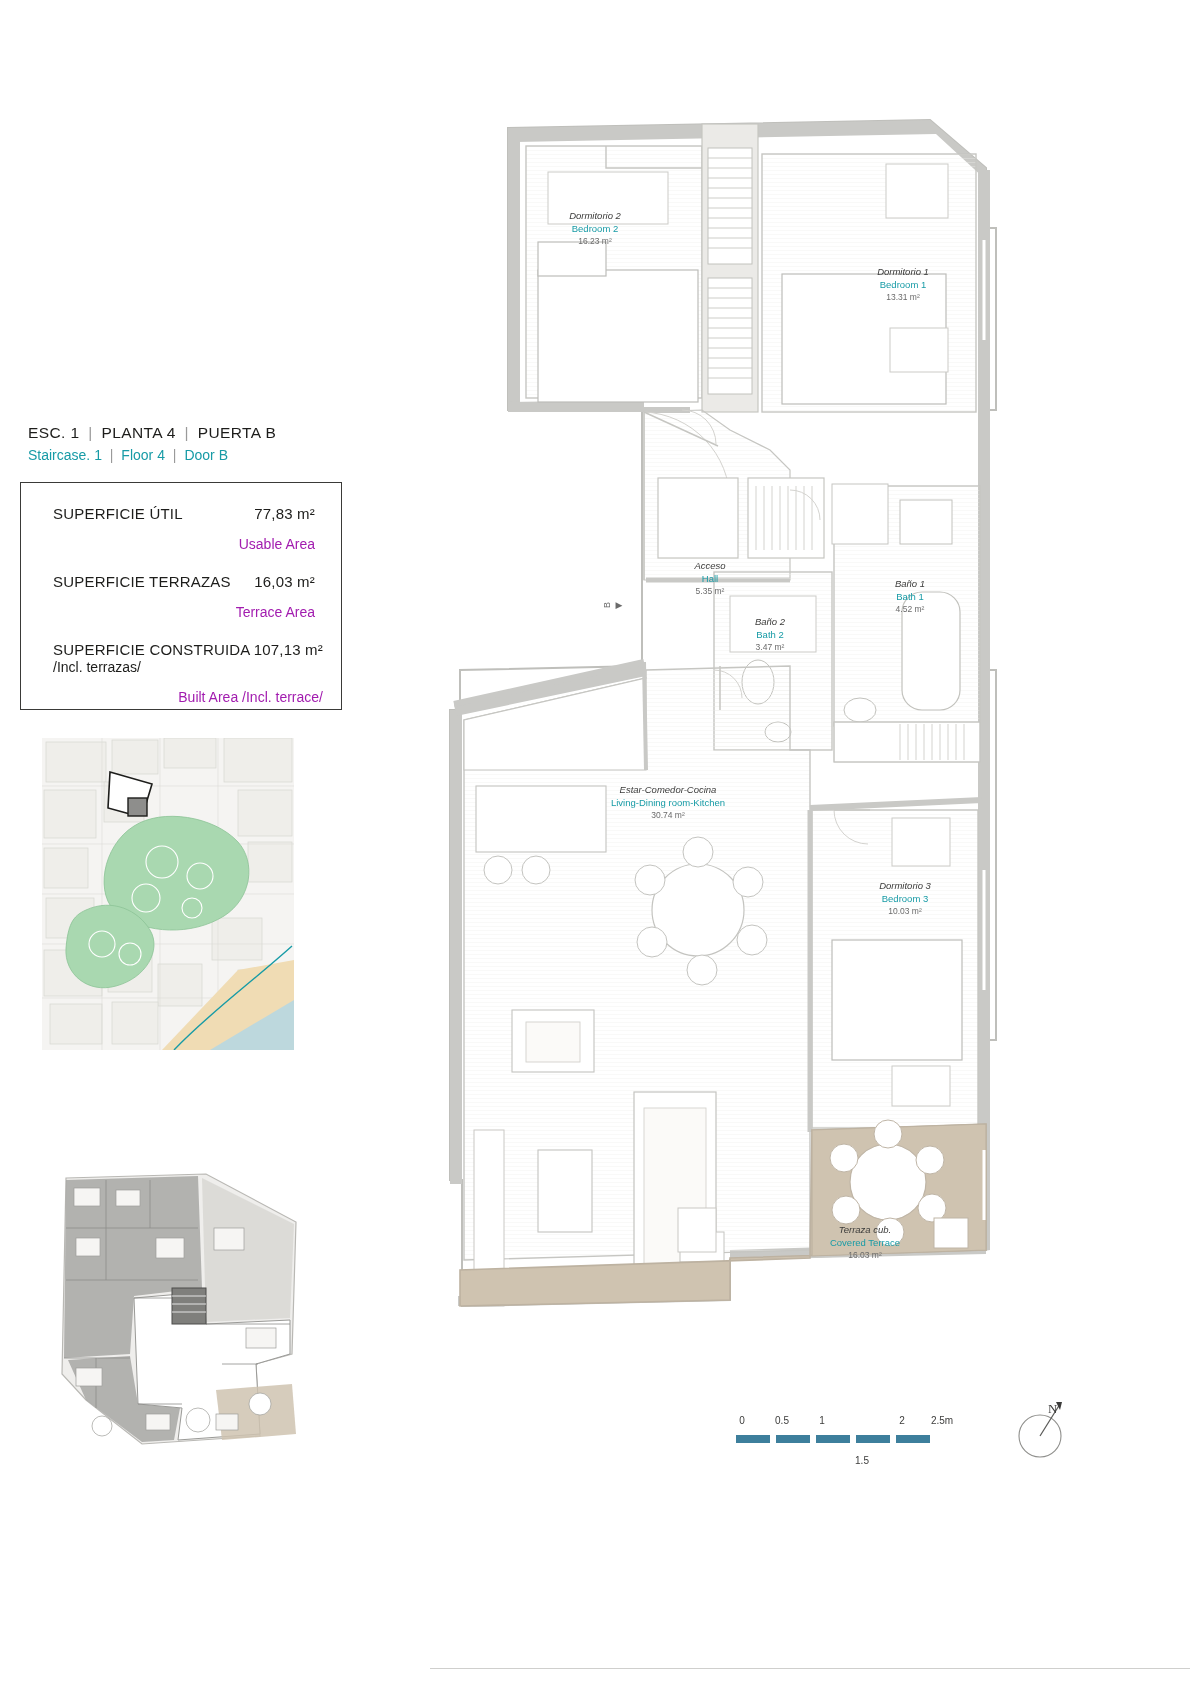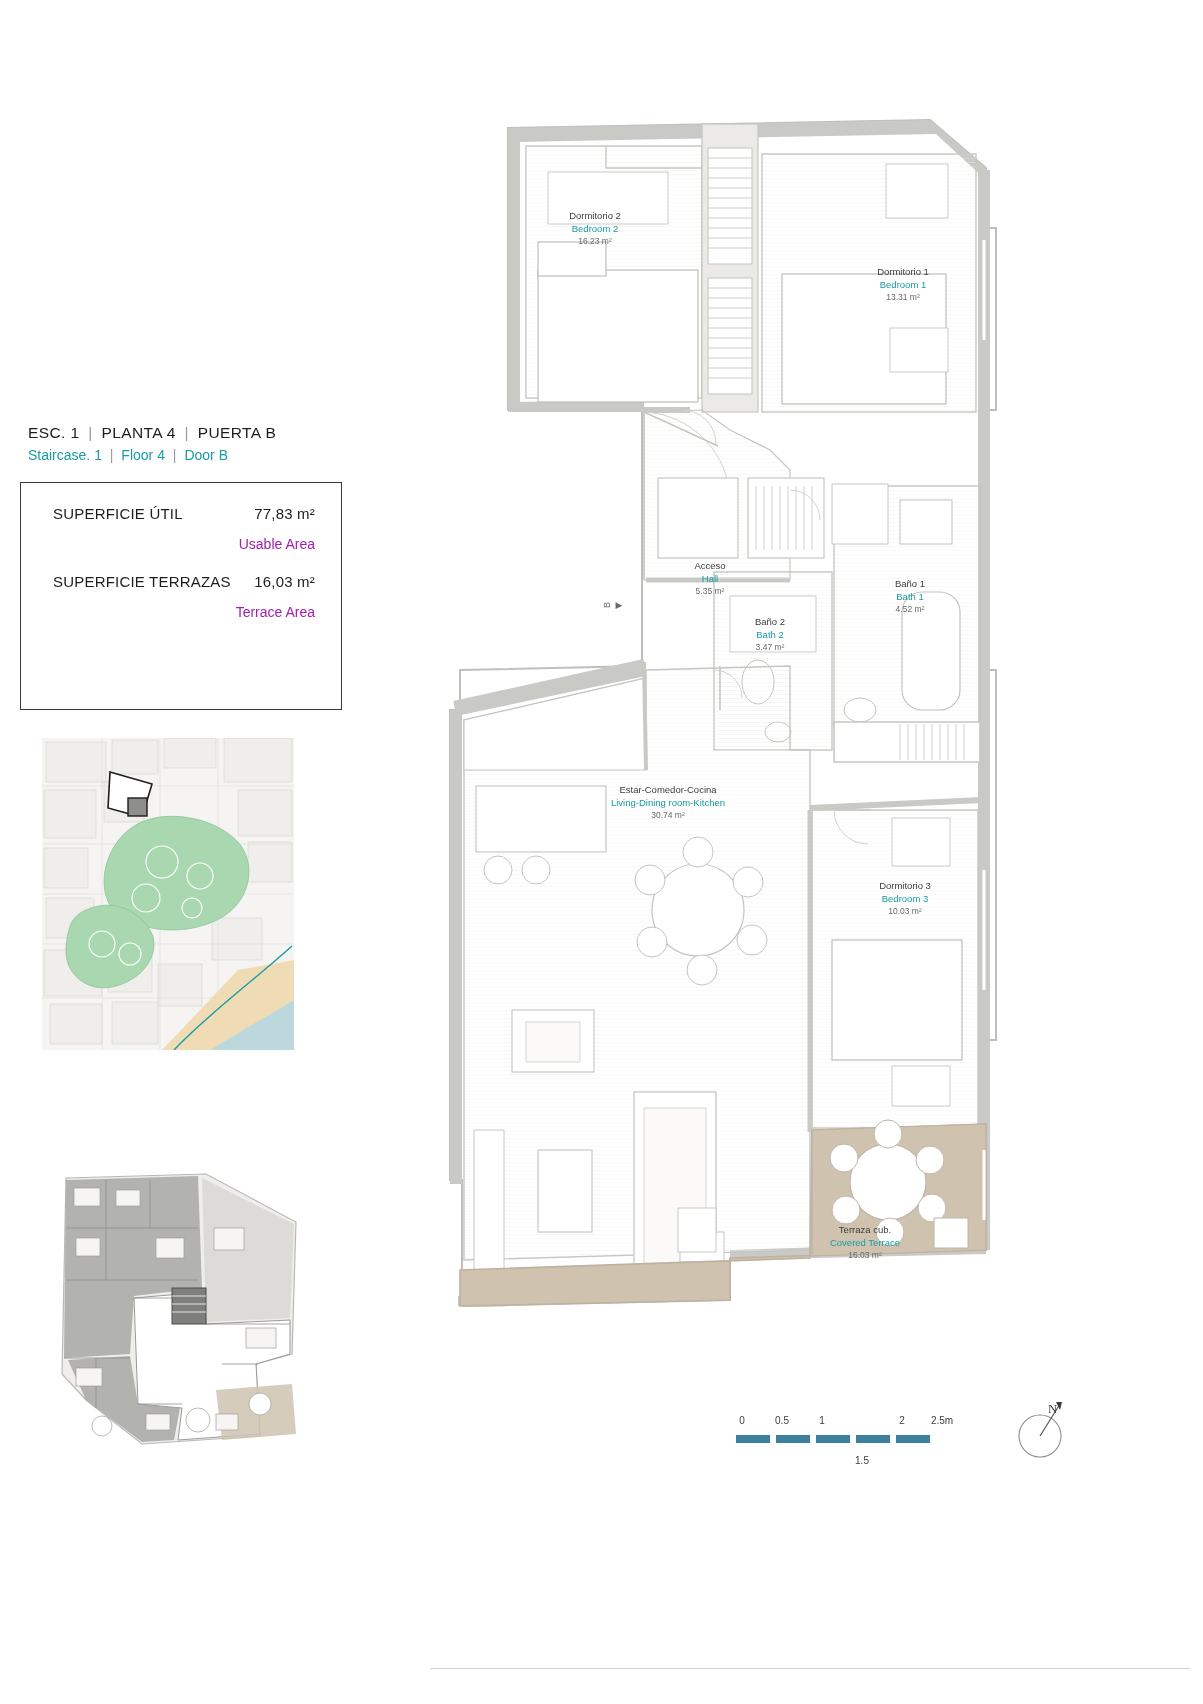--- a/index.html
+++ b/index.html
@@ -36,21 +36,21 @@
   
   .keyplan{position:absolute;left:46px;top:1168px;width:268px;height:288px;overflow:hidden;}
   .keyplan svg{display:block;}
 
   
   .plan{position:absolute;left:430px;top:110px;width:620px;height:1220px;}
   .plan svg{display:block;}
 
   
   .rlabel{position:absolute;text-align:center;line-height:1.35;}
-  .rlabel .es{font-size:9.5px;color:#3c3c3b;display:block;}
+  .rlabel .es{font-size:9.5px;color:#3c3c3b;display:block;font-style:italic;}
   .rlabel .en{font-size:9.5px;color:#179ba6;display:block;}
   .rlabel .ar{font-size:8.5px;color:#6a6a6a;display:block;}
 
   
   .scalebar{position:absolute;left:736px;top:1415px;width:220px;height:46px;}
   .scale-nums{position:relative;height:14px;}
   .scale-nums span{position:absolute;font-size:10px;color:#3c3c3b;transform:translateX(-50%);}
   .scale-ticks{position:relative;height:9px;margin-top:6px;}
   .scale-ticks i{position:absolute;top:0;height:8px;background:#3d7f9c;display:block;}
 
@@ -98,20 +98,28 @@
     </div>
 
     <div class="area-block" style="top:90px;width:262px;">
       <div class="area-row">
         <span class="area-es">SUPERFICIE TERRAZAS</span>
         <span class="area-val">16,03 m²</span>
       </div>
       <div class="area-en">Terrace Area</div>
     </div>
 
+    <div class="area-block" style="top:158px;width:270px;">
+      <div class="area-row">
+        <span class="area-es">SUPERFICIE CONSTRUIDA</span>
+        <span class="area-val">107,13 m²</span>
+      </div>
+      <div class="area-sub">/Incl. terrazas/</div>
+      <div class="area-en">Built Area /Incl. terrace/</div>
+    </div>
   </div>
 
   <div class="sitemap">
     <svg width="252" height="312" viewBox="0 0 252 312" xmlns="http://www.w3.org/2000/svg">
       <rect x="0" y="0" width="252" height="312" fill="#f5f4f2"></rect>
 
       <g stroke="#d7d6d2" stroke-width="0.7" fill="#efeeea">
         <rect x="4" y="4" width="60" height="40"></rect>
         <rect x="70" y="2" width="46" height="34"></rect>
         <rect x="122" y="0" width="52" height="30"></rect>

